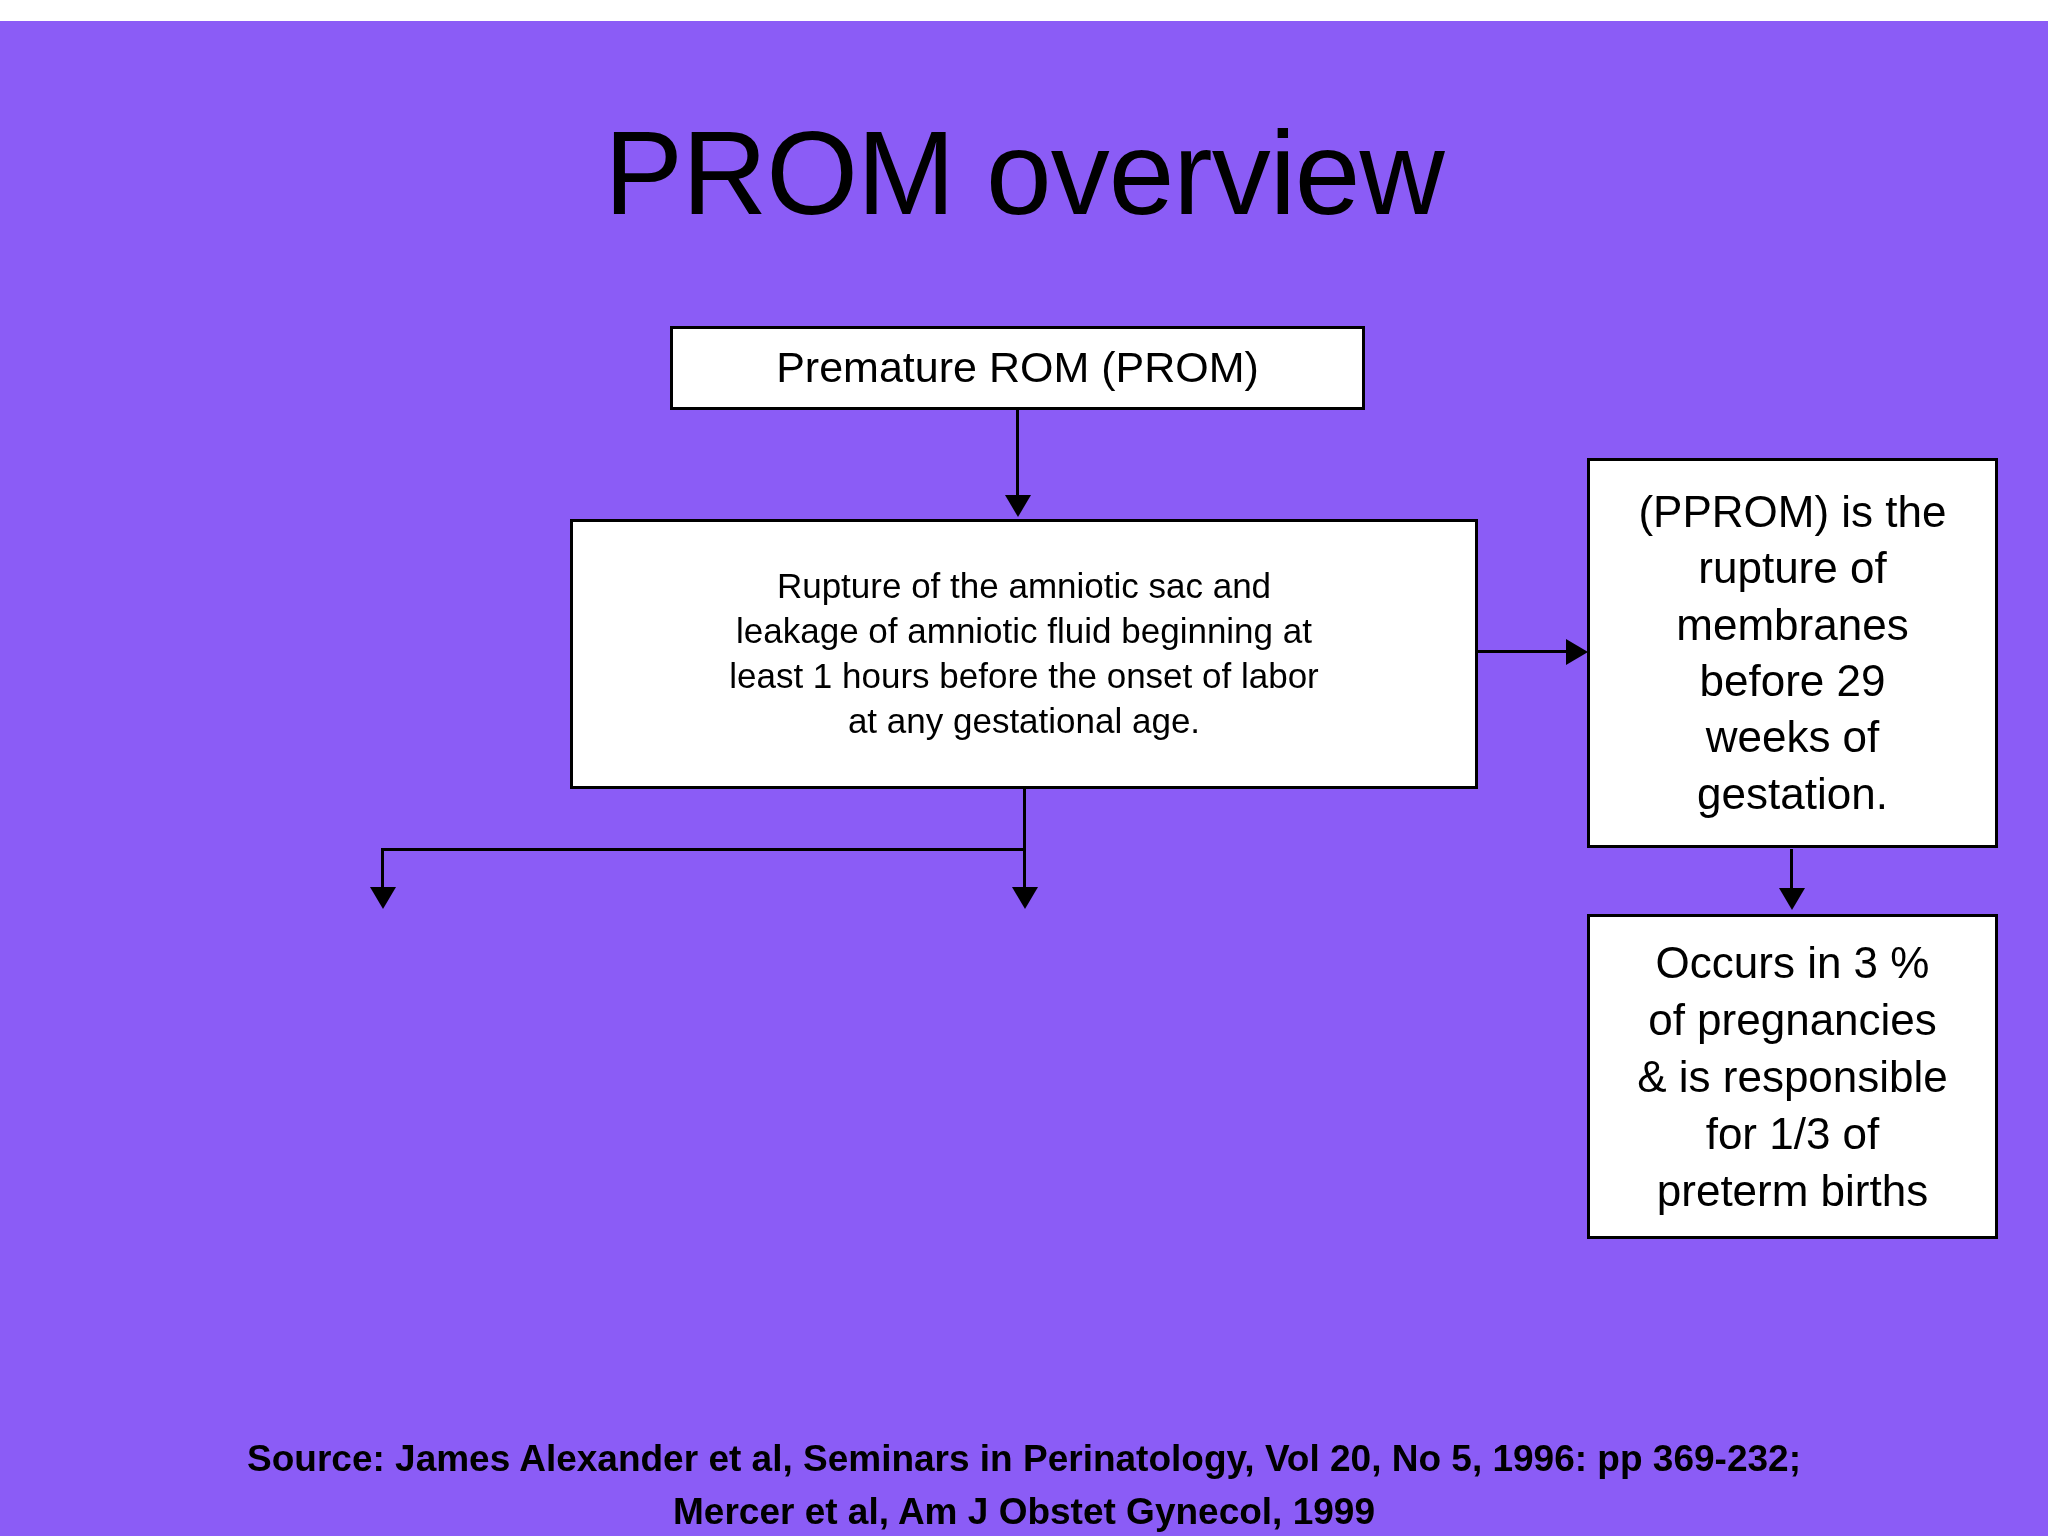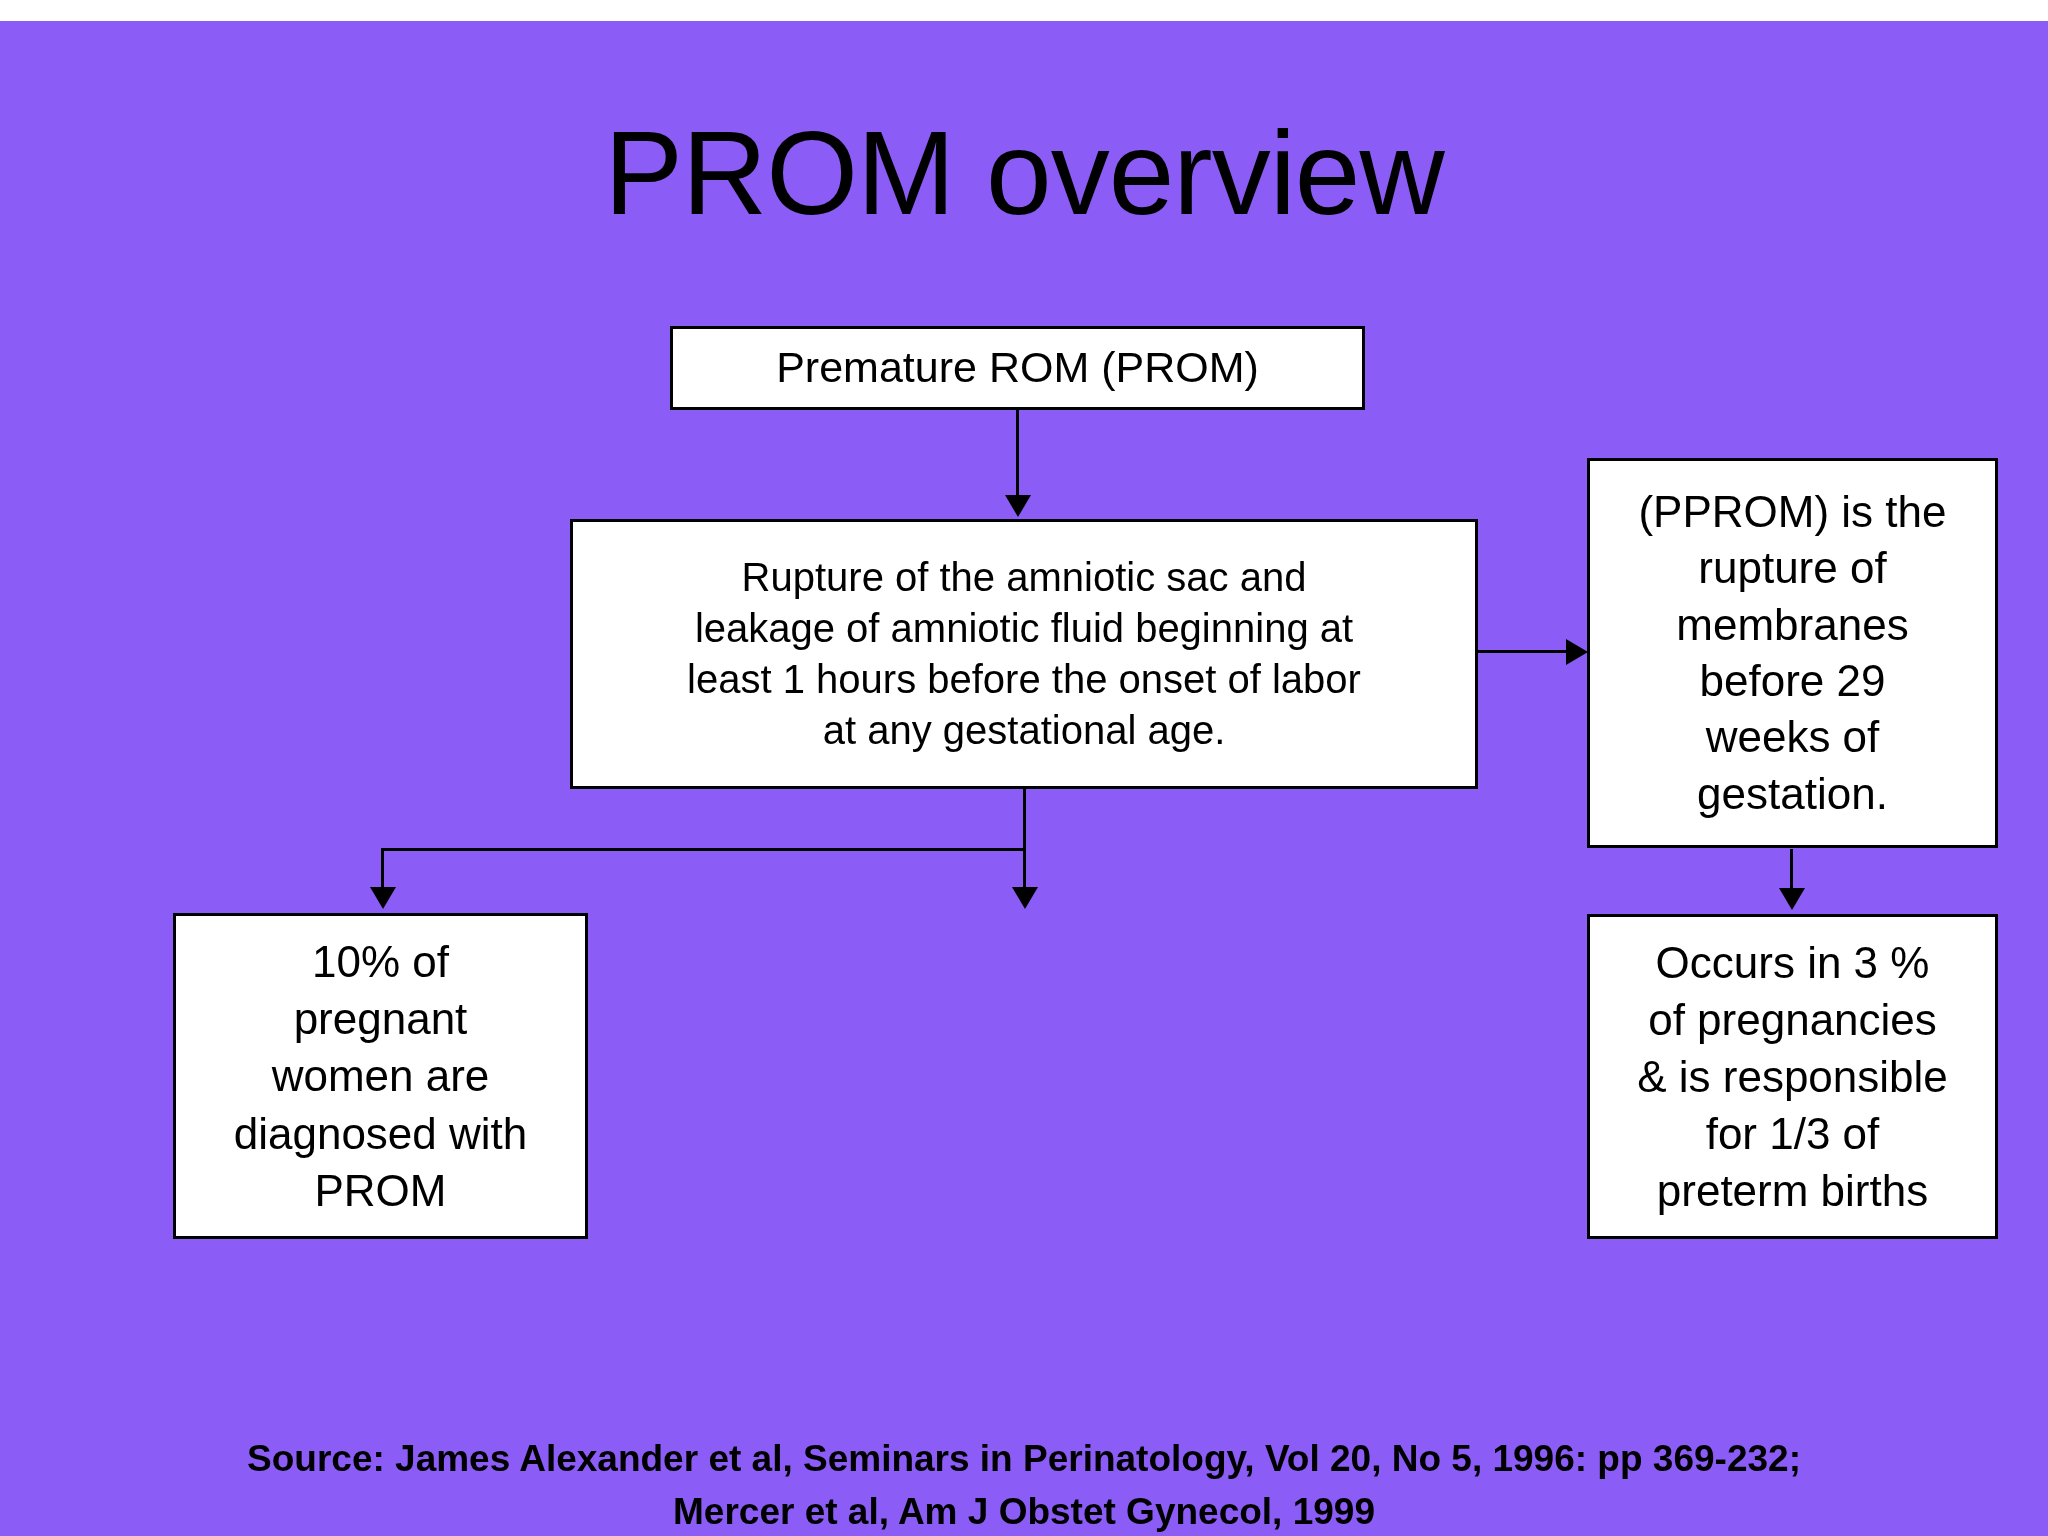--- a/index.html
+++ b/index.html
@@ -48,21 +48,21 @@
     padding: 4px 0;
   }
   .box .txt {
     display: block;
     width: 100%;
     white-space: pre-line;
   }
 
   
   #box-prom        { left: 670px;  top: 305px;  width: 695px; height: 84px;  font-size: 43px; }
-  #box-definition  { left: 570px;  top: 498px;  width: 908px; height: 270px; font-size: 40px; line-height: 1.28; }
+  #box-definition  { left: 570px;  top: 498px;  width: 908px; height: 270px; font-size: 35px; line-height: 1.28; }
   #box-pprom       { left: 1587px; top: 437px;  width: 411px; height: 390px; font-size: 44px; line-height: 1.28; }
   #box-ten-percent { left: 173px;  top: 892px;  width: 415px; height: 326px; font-size: 44px; line-height: 1.30; }
   #box-responsible { left: 825px;  top: 892px;  width: 420px; height: 263px; font-size: 44px; line-height: 1.30; }
   #box-occurs      { left: 1587px; top: 893px;  width: 411px; height: 325px; font-size: 44px; line-height: 1.30; justify-content: center; }
 
   
   .conn {
     position: absolute;
     background: #000000;
   }
@@ -140,27 +140,20 @@
 
   <div class="box" id="box-pprom">
     <span class="txt">(PPROM) is the
 rupture of
 membranes
 before 29
 weeks of
 gestation.</span>
   </div>
 
-  <div class="box" id="box-ten-percent">
-    <span class="txt">10% of
-pregnant
-women are
-diagnosed with
-PROM</span>
-  </div>
 
 
   <div class="box" id="box-occurs">
     <span class="txt">Occurs in 3 %
 of pregnancies
 &amp; is responsible
 for 1/3 of
 preterm births</span>
   </div>
 

